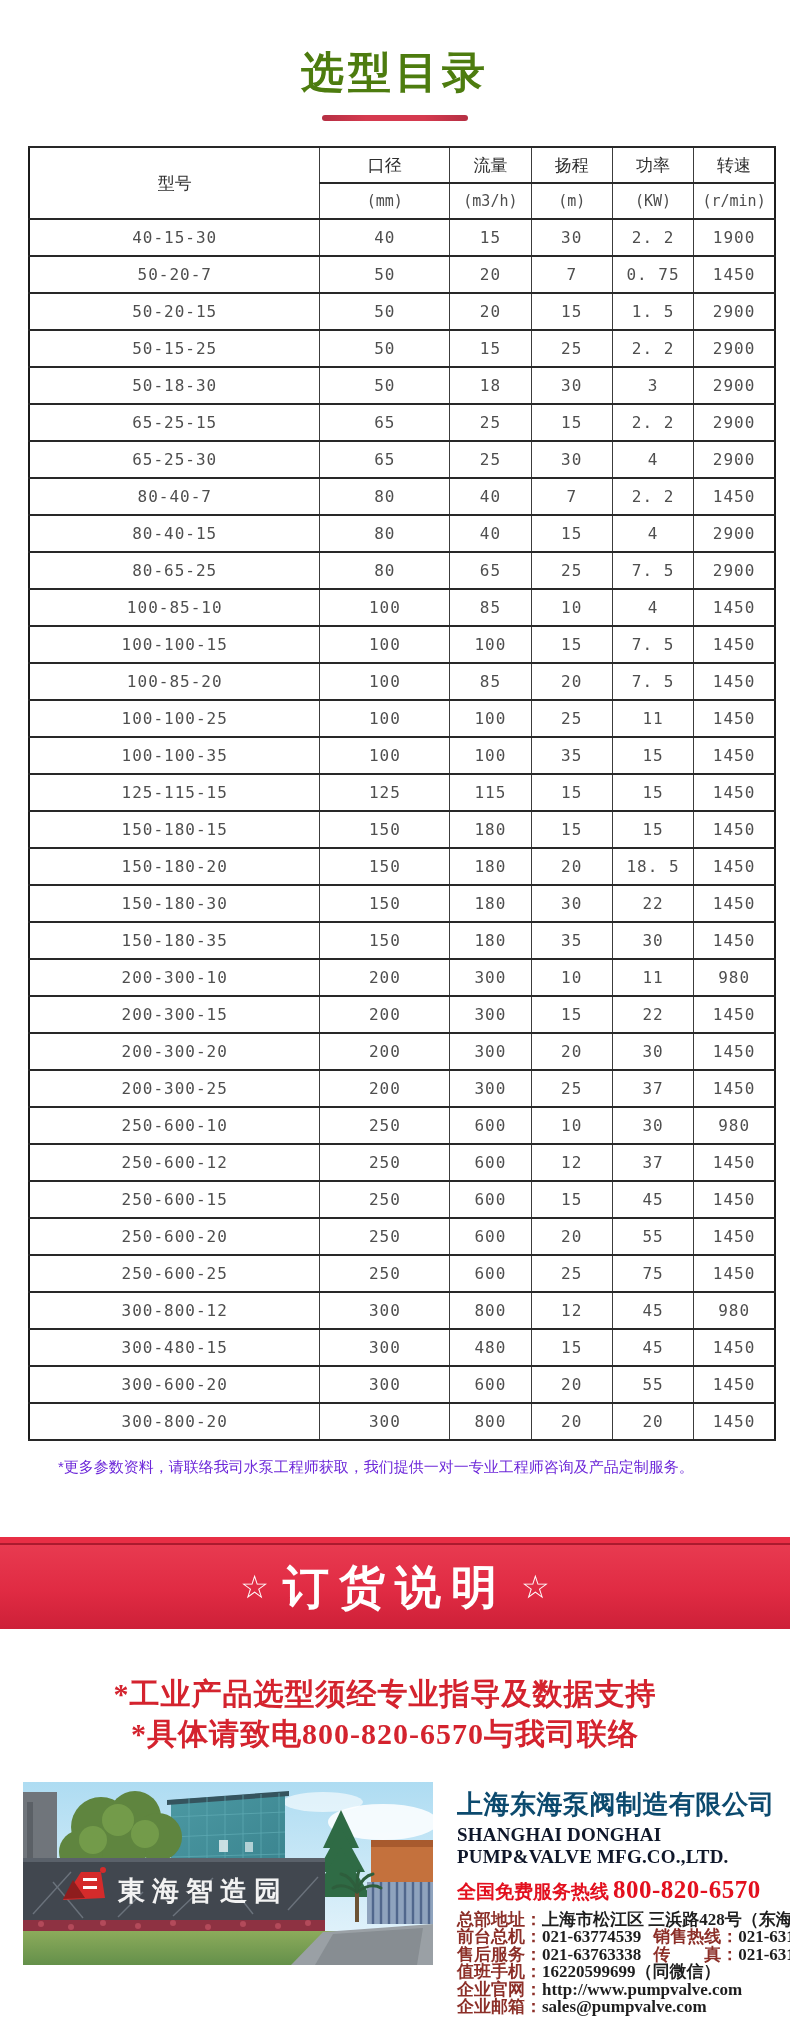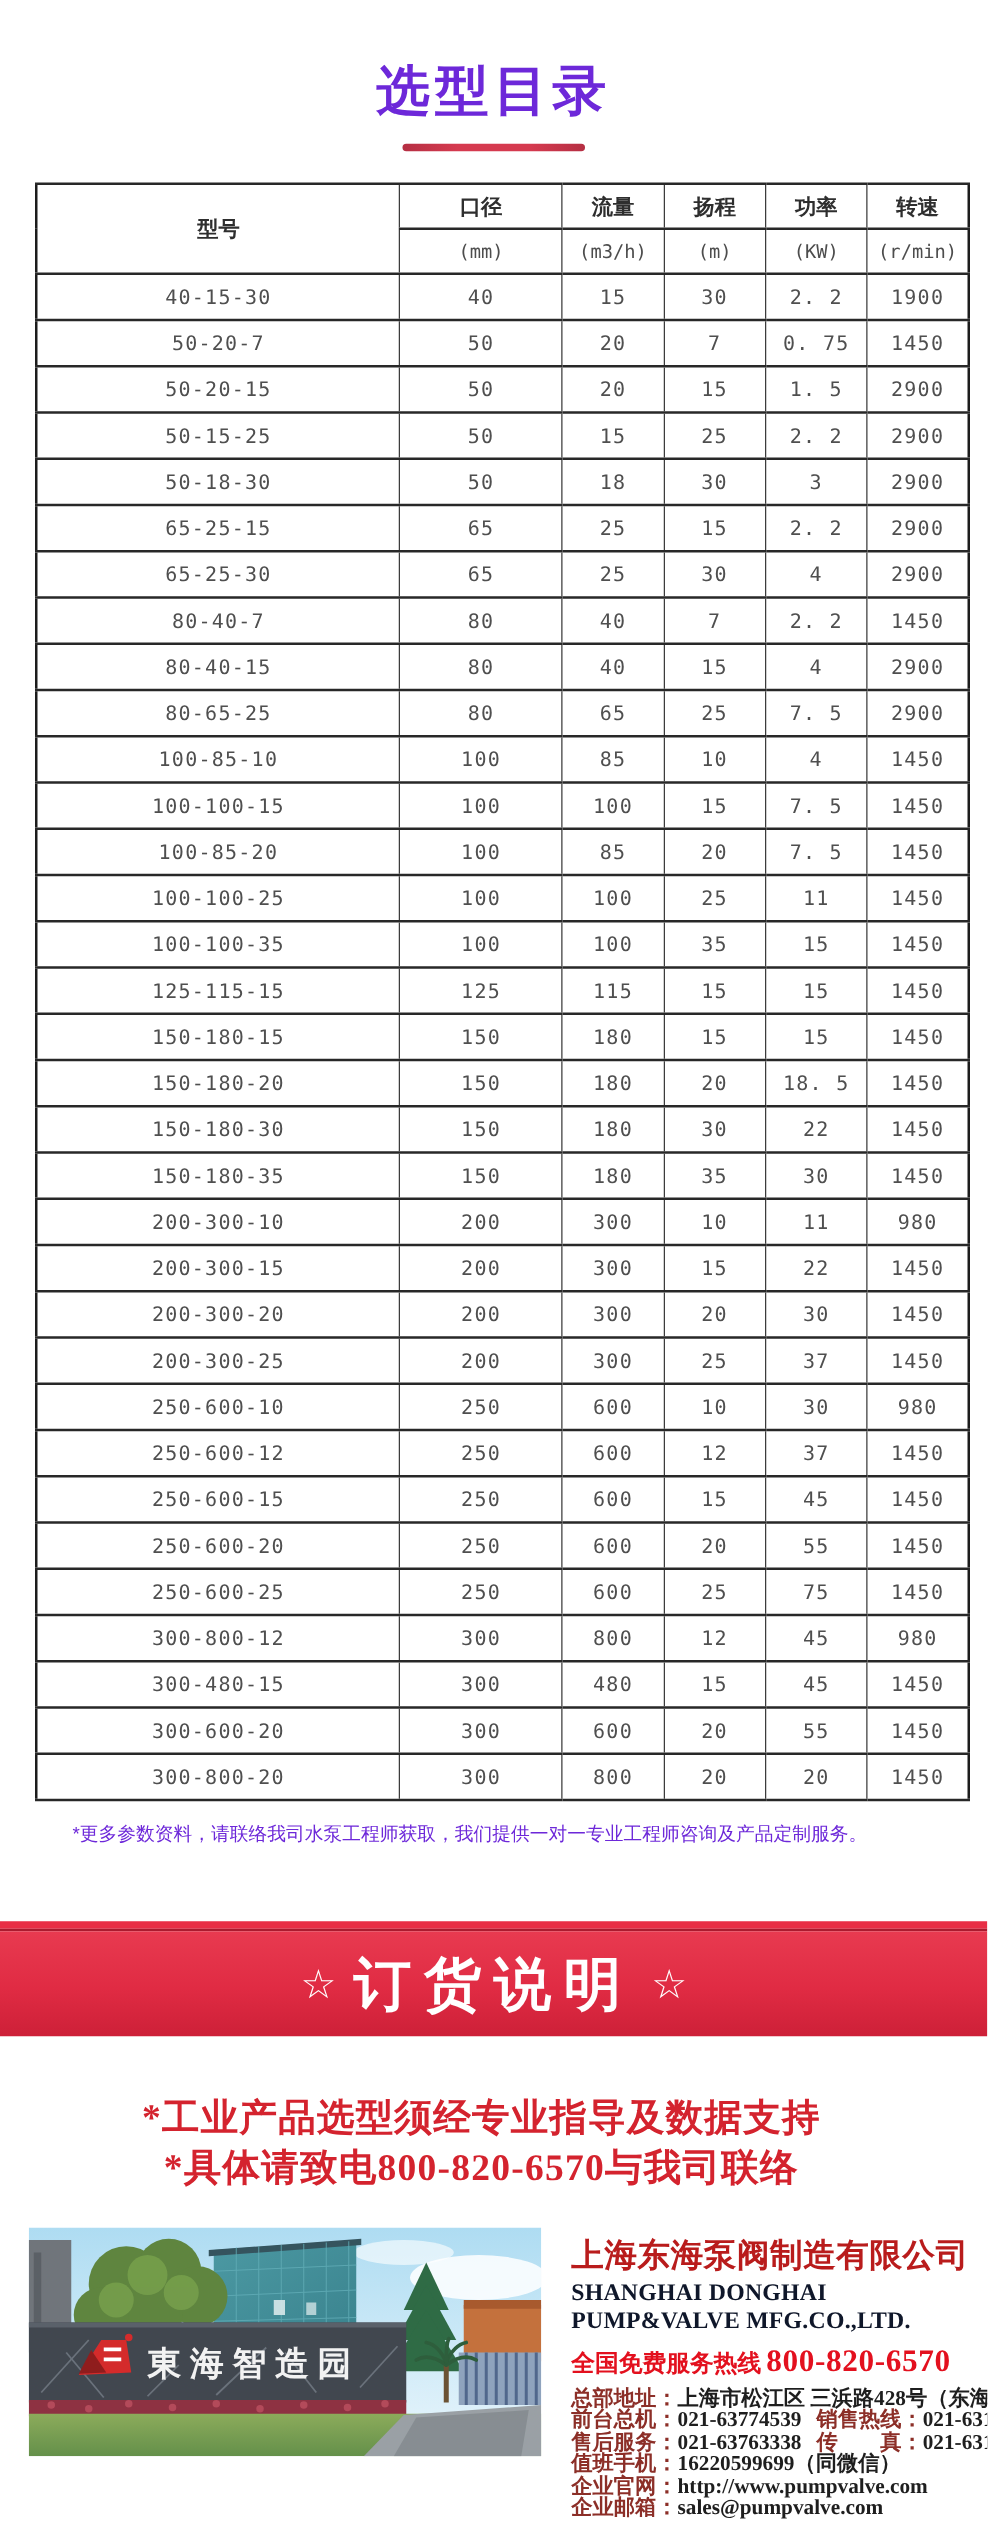--- a/index.html
+++ b/index.html
@@ -1,35 +1,35 @@
 <!DOCTYPE html>
 <html><head>
 <meta charset="utf-8">
 <style>
   html,body{margin:0;padding:0;background:#ffffff;}
   #page{position:relative;width:790px;height:2025px;background:#ffffff;overflow:hidden;
         font-family:"Liberation Sans",sans-serif;}
 
   
   .page-title{position:absolute;top:44px;left:0;width:790px;text-align:center;
-    font-size:43px;font-weight:700;color:#6d28d9;letter-spacing:4px;margin:0;}
+    font-size:43px;font-weight:700;color:#4d7c0f;letter-spacing:4px;margin:0;}
   .title-underline{position:absolute;top:115px;left:50%;transform:translateX(-50%);
     width:146px;height:6px;border-radius:3px;
     background:linear-gradient(90deg,#b52f43,#d53a4f 30%,#d53a4f 70%,#b52f43);}
 
   
   .catalog-table{position:absolute;top:146px;left:28px;width:748px;
     border-collapse:collapse;table-layout:fixed;border:2px solid #1c1c1c;}
   .catalog-table th,.catalog-table td{
     border-left:1px solid #3c3c3c;border-right:1px solid #3c3c3c;
     border-top:2px solid #282828;border-bottom:2px solid #282828;
     text-align:center;vertical-align:middle;padding:0;}
   .catalog-table thead tr{height:36px;}
   .catalog-table tbody tr{height:37px;}
-  .th-cn{font-size:17px;font-weight:700;color:#2e2e2e;}
+  .th-cn{font-size:17px;font-weight:400;color:#2e2e2e;}
   .th-unit{font-size:15px;font-weight:400;color:#4d4d4d;
     font-family:"DejaVu Sans Mono",monospace;}
   .catalog-table td{font-size:16px;color:#4f4f4f;letter-spacing:1px;
     font-family:"DejaVu Sans Mono",monospace;}
   .col-model{width:39%;}
   .col-dn{width:17.4%;}
 
   
   .footnote{position:absolute;top:1458px;left:30px;width:740px;
     font-size:15px;color:#6d28d9;margin-left:28px;}
@@ -47,21 +47,21 @@
   .slogan{position:absolute;left:0;width:770px;text-align:center;
     font-family:"Liberation Serif",serif;font-weight:700;
     font-size:30px;color:#d4232e;letter-spacing:1px;}
   .slogan-1{top:1674px;}
   .slogan-2{top:1714px;}
 
   
   .factory-photo{position:absolute;top:1782px;left:23px;width:410px;height:183px;display:block;}
 
   .company-block{position:absolute;top:1790px;left:457px;width:330px;}
-  .company-name{font-size:26px;font-weight:700;color:#b91c1c;letter-spacing:0.5px;
+  .company-name{font-size:26px;font-weight:700;color:#0c4a6e;letter-spacing:0.5px;
     margin:0;line-height:1.15;}
   .company-name-en{font-family:"Liberation Serif",serif;font-weight:700;
     font-size:19px;color:#0f172a;margin-top:4px;letter-spacing:0.2px;}
   .hotline{margin-top:8px;color:#e3101e;font-family:"Liberation Serif",serif;font-weight:700;}
   .hotline .hl-label{font-size:19px;}
   .hotline .hl-number{font-size:25px;letter-spacing:0.5px;}
   .contact-lines{margin-top:6px;}
   .contact-line{font-family:"Liberation Serif",serif;font-weight:700;
     font-size:17px;line-height:17.5px;white-space:nowrap;}
   .contact-line .c-label{color:#8c2f28;}

